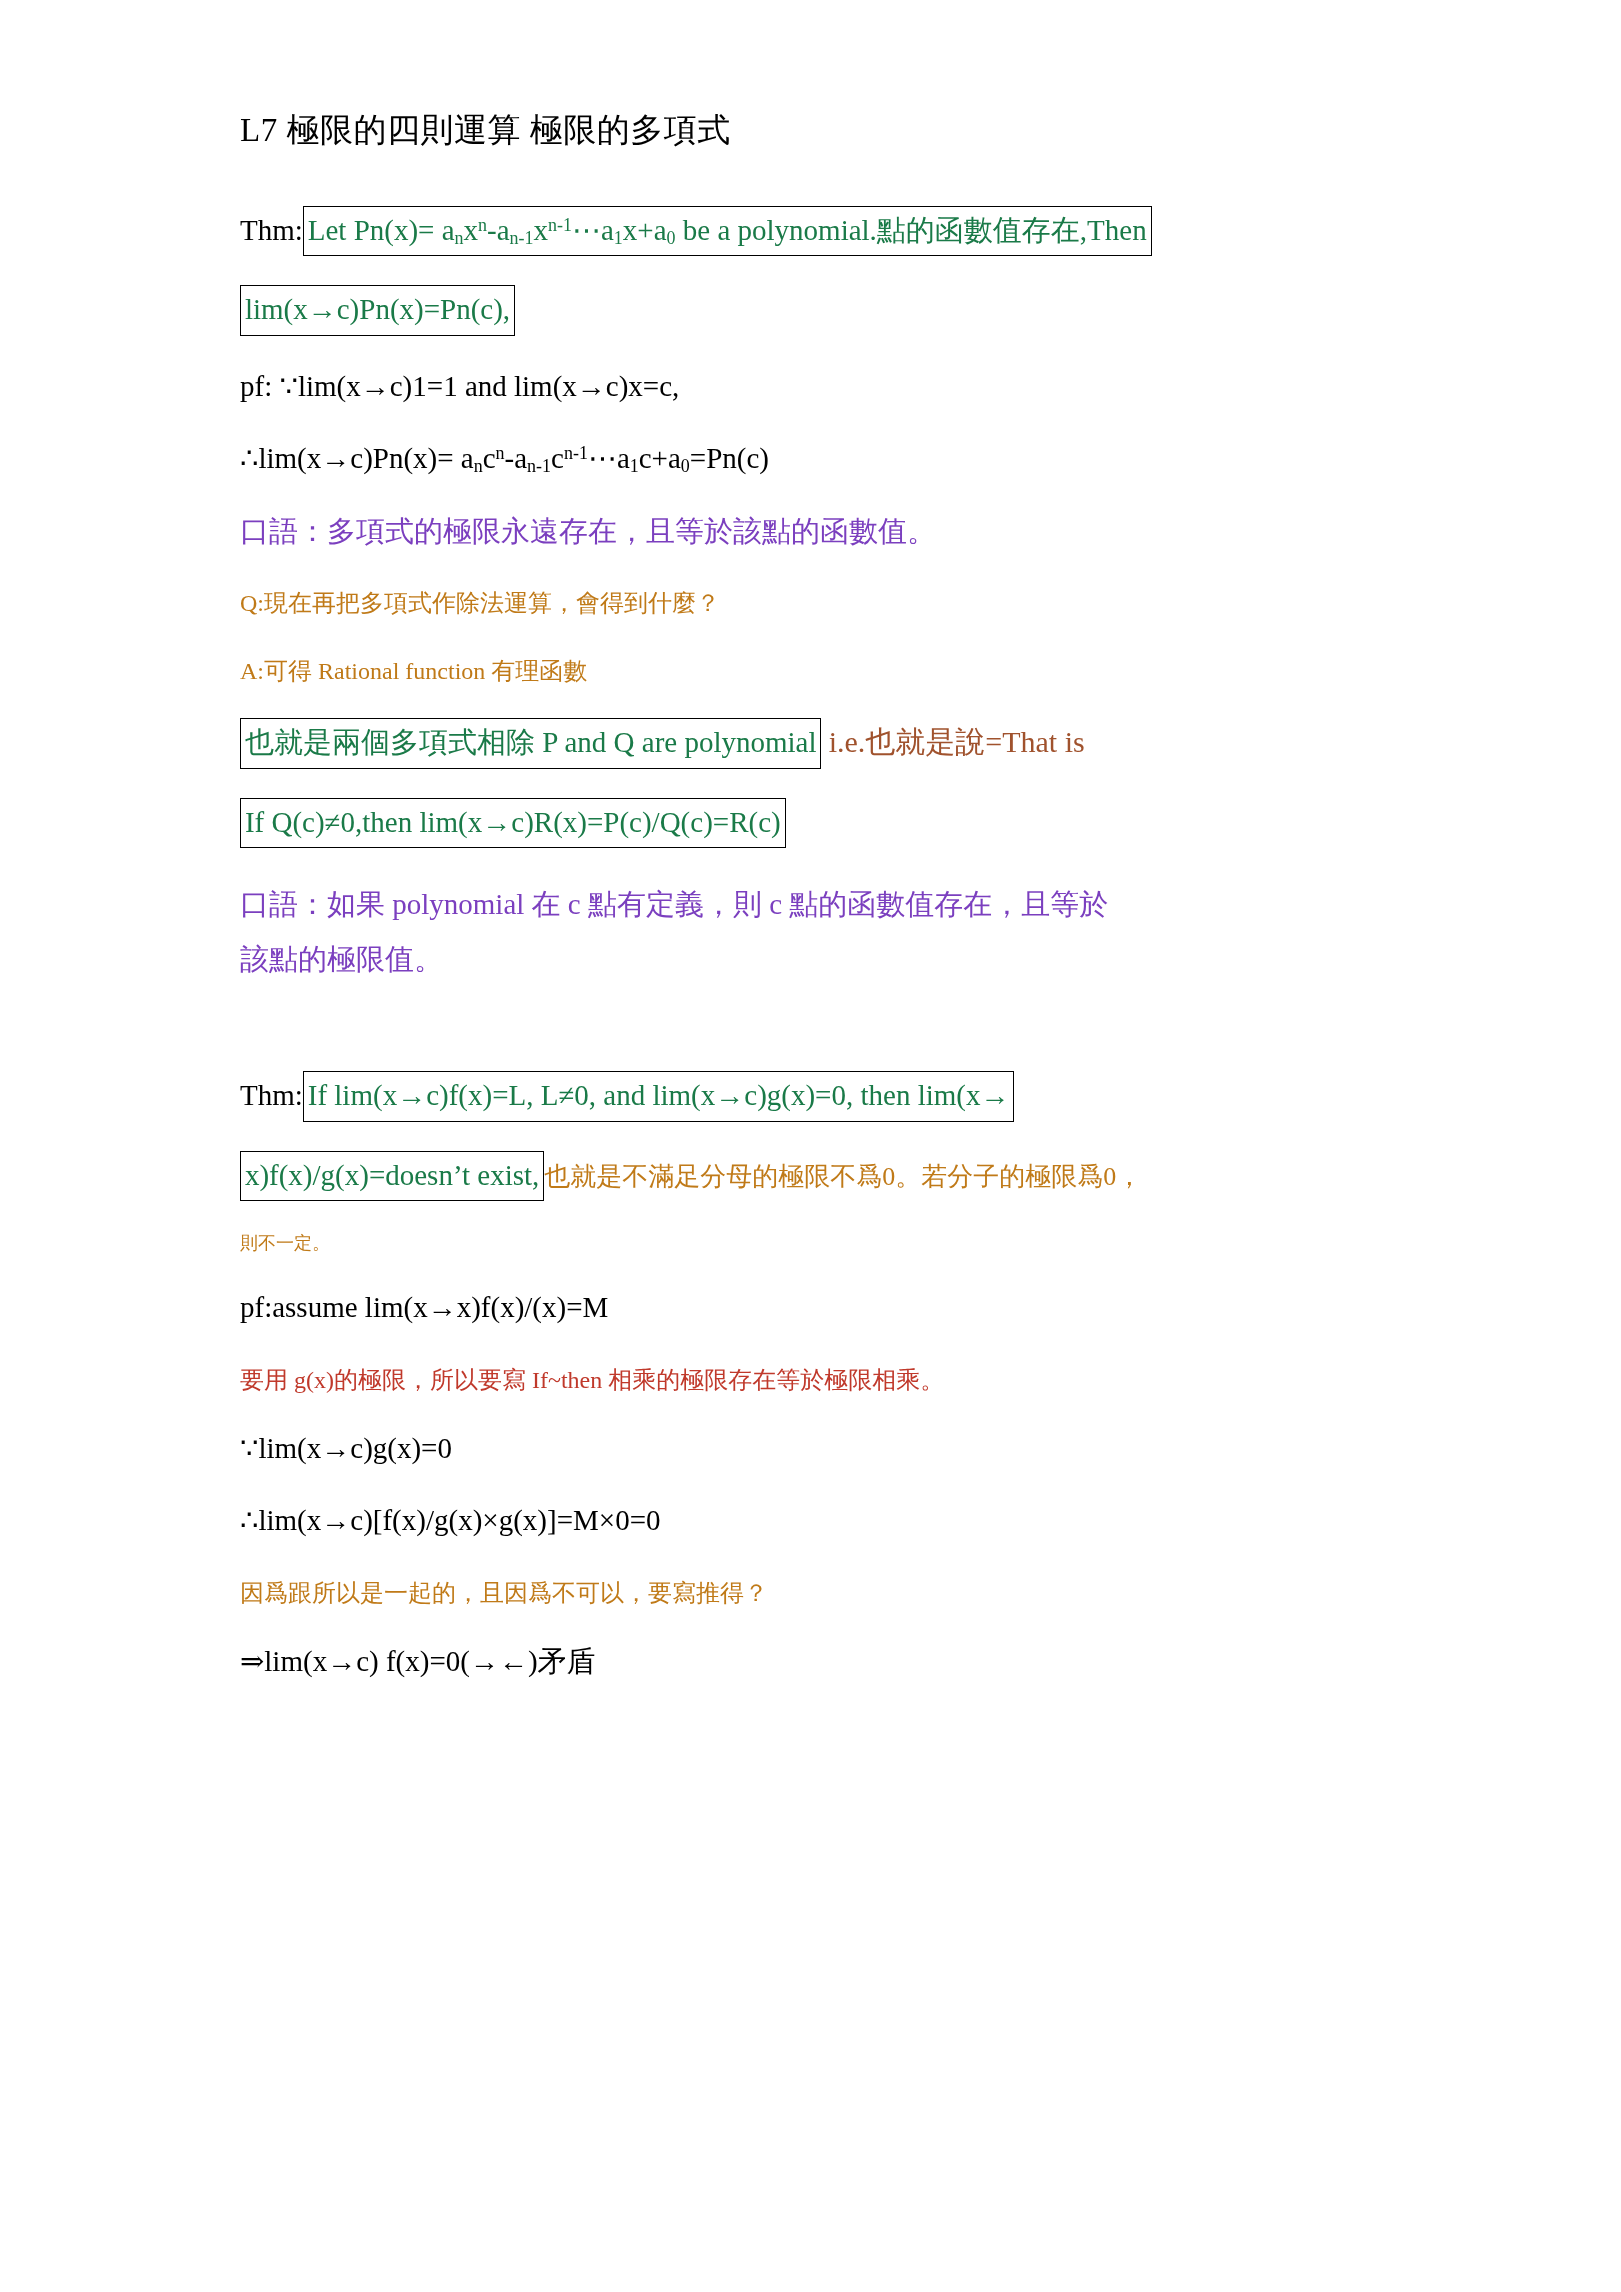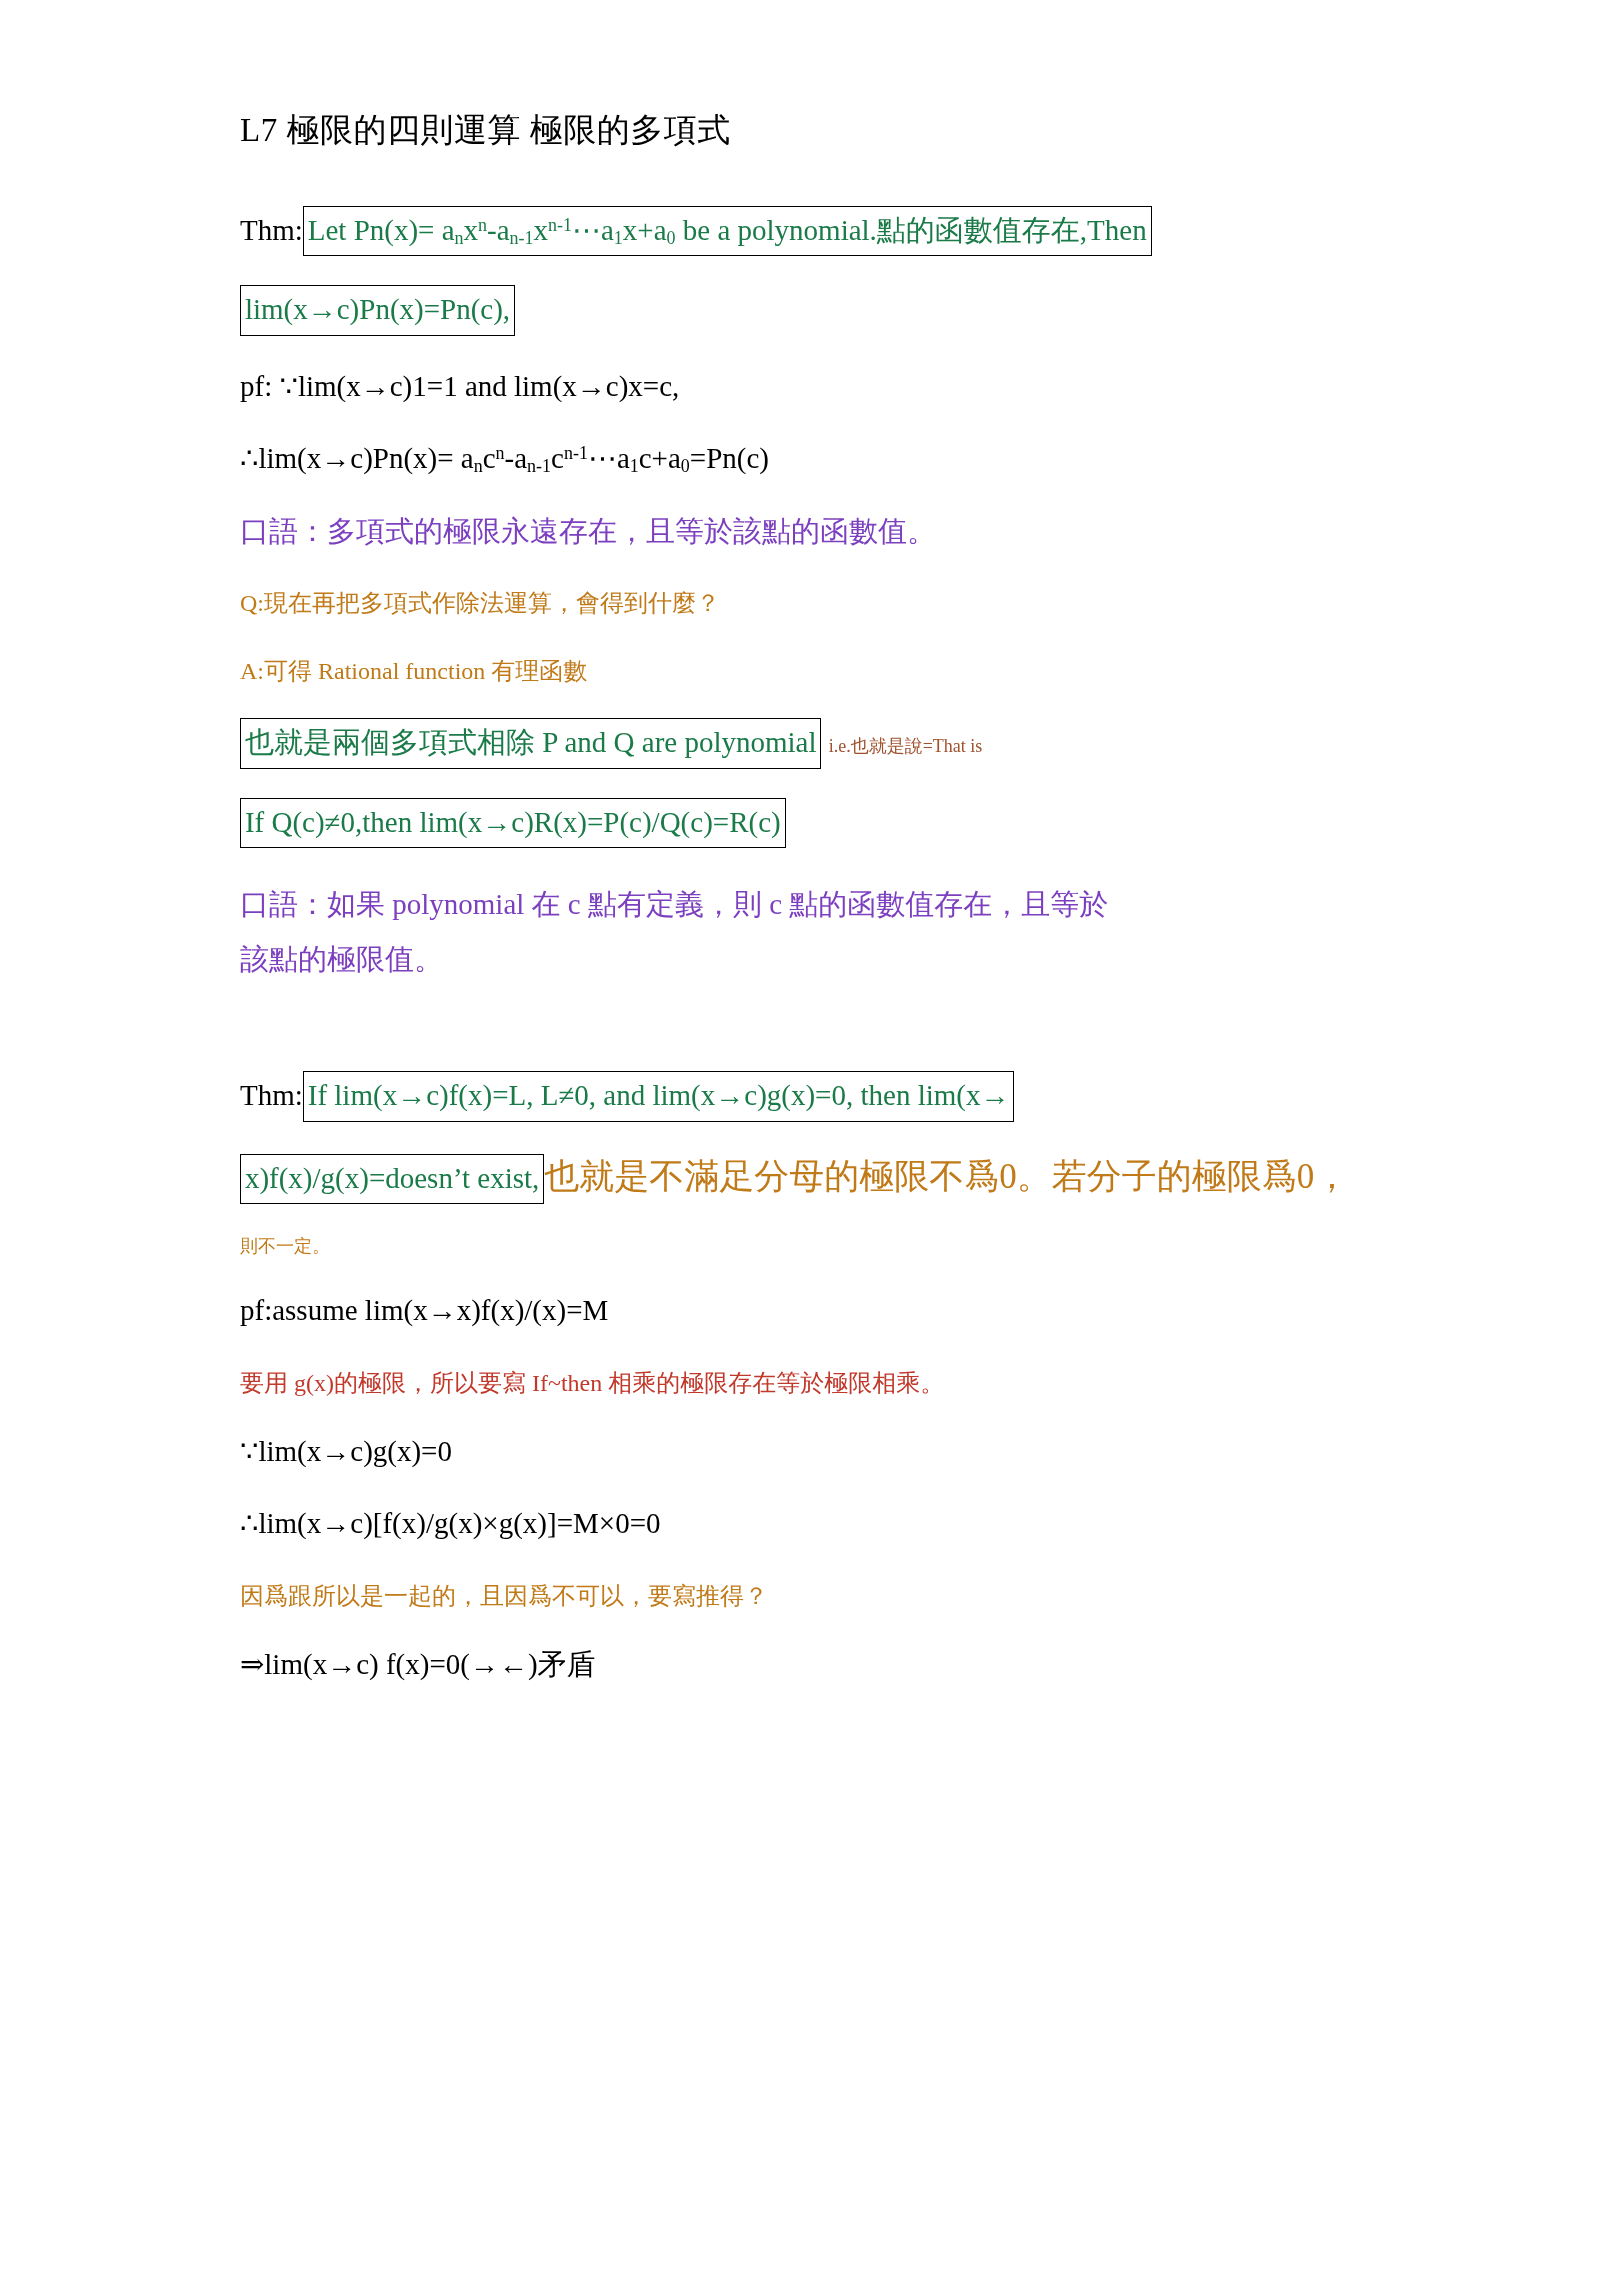--- a/index.html
+++ b/index.html
@@ -98,40 +98,40 @@
   </div>
 
   <div class="line purple">口語：多項式的極限永遠存在，且等於該點的函數值。</div>
 
   <div class="line small tight orange">Q:現在再把多項式作除法運算，會得到什麼？</div>
   <div class="line small orange">A:可得 Rational function 有理函數</div>
 
 
   <div class="line">
     <span class="boxed green">也就是兩個多項式相除  P and Q are polynomial</span>
-    <span class="brown" style="font-size:18px">i.e.也就是說=That is</span>
+    <span class="brown" style="font-size:30px">i.e.也就是說=That is</span>
   </div>
 
   <div class="line">
     <span class="boxed green">If Q(c)≠0,then lim(x→c)R(x)=P(c)/Q(c)=R(c)</span>
   </div>
 
   <div class="line purple" style="line-height:1.9">
     <span>口語：如果 polynomial 在 c 點有定義，則 c 點的函數值存在，且等於</span><br>
     <span>該點的極限值。</span>
   </div>
 
   <div class="gap"></div>
 
   <div class="line">
     <span class="lead">Thm:</span><span class="boxed green">If lim(x→c)f(x)=L, L≠0, and lim(x→c)g(x)=0, then lim(x→</span>
   </div>
 
   <div class="line">
-    <span class="boxed green">x)f(x)/g(x)=doesn’t exist,</span><span class="orange" style="font-size:35px">也就是不滿足分母的極限不爲0。若分子的極限爲0，</span>
+    <span class="boxed green">x)f(x)/g(x)=doesn’t exist,</span><span class="orange" style="font-size:26px">也就是不滿足分母的極限不爲0。若分子的極限爲0，</span>
   </div>
 
   <div class="line orange" style="font-size:18px">則不一定。</div>
 
   <div class="line tight">pf:assume lim(x→x)f(x)/(x)=M</div>
 
   <div class="line small red">要用 g(x)的極限，所以要寫 If~then  相乘的極限存在等於極限相乘。</div>
 
   <div class="line">∵lim(x→c)g(x)=0</div>
 

